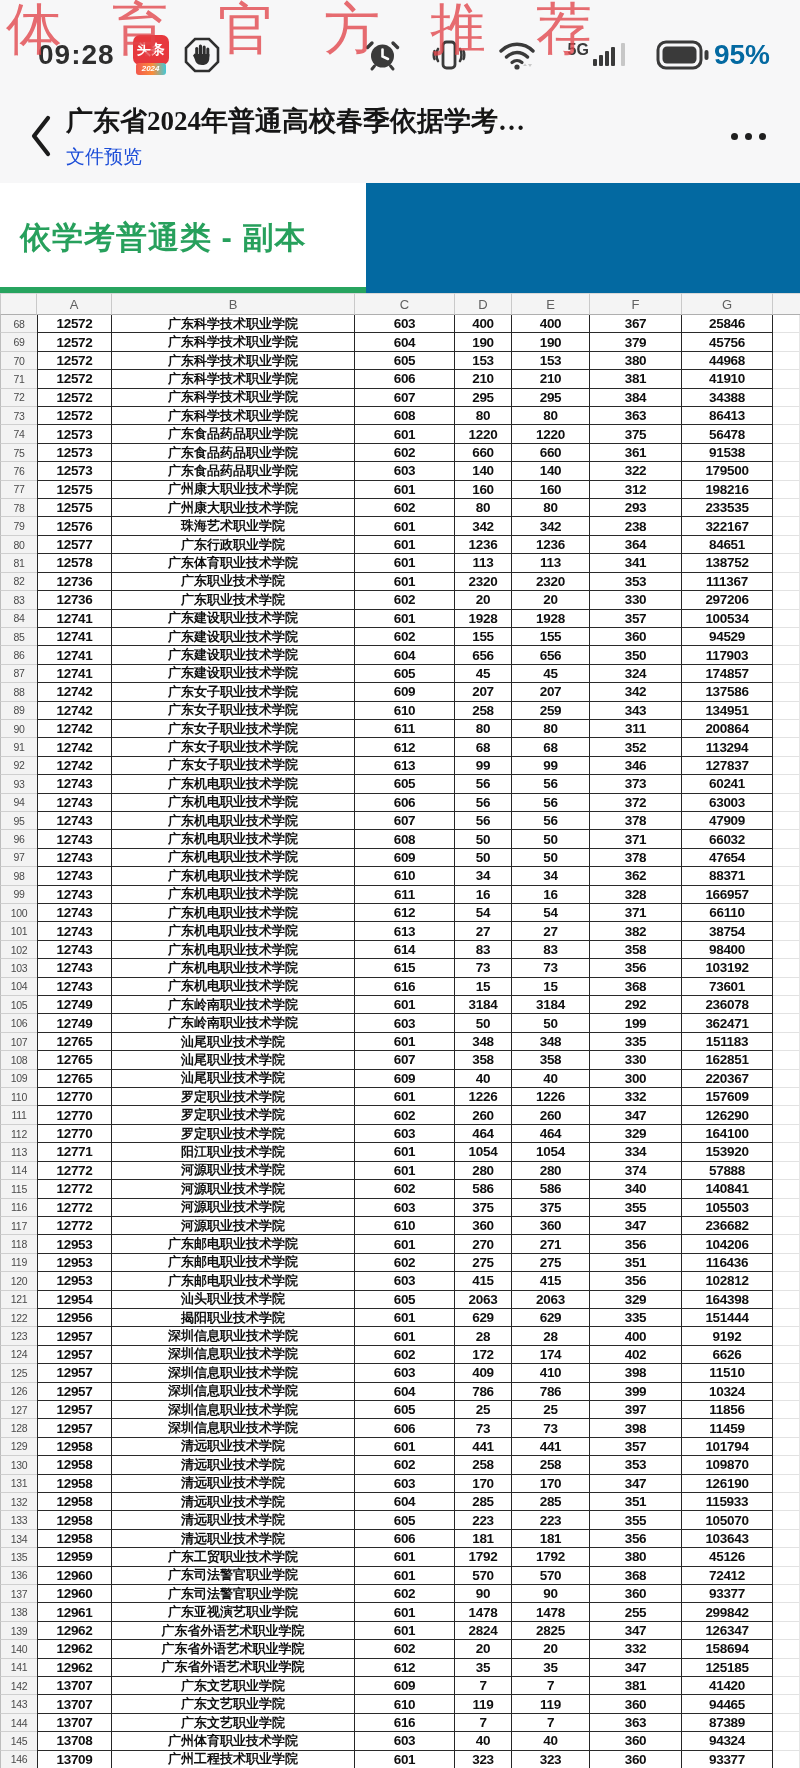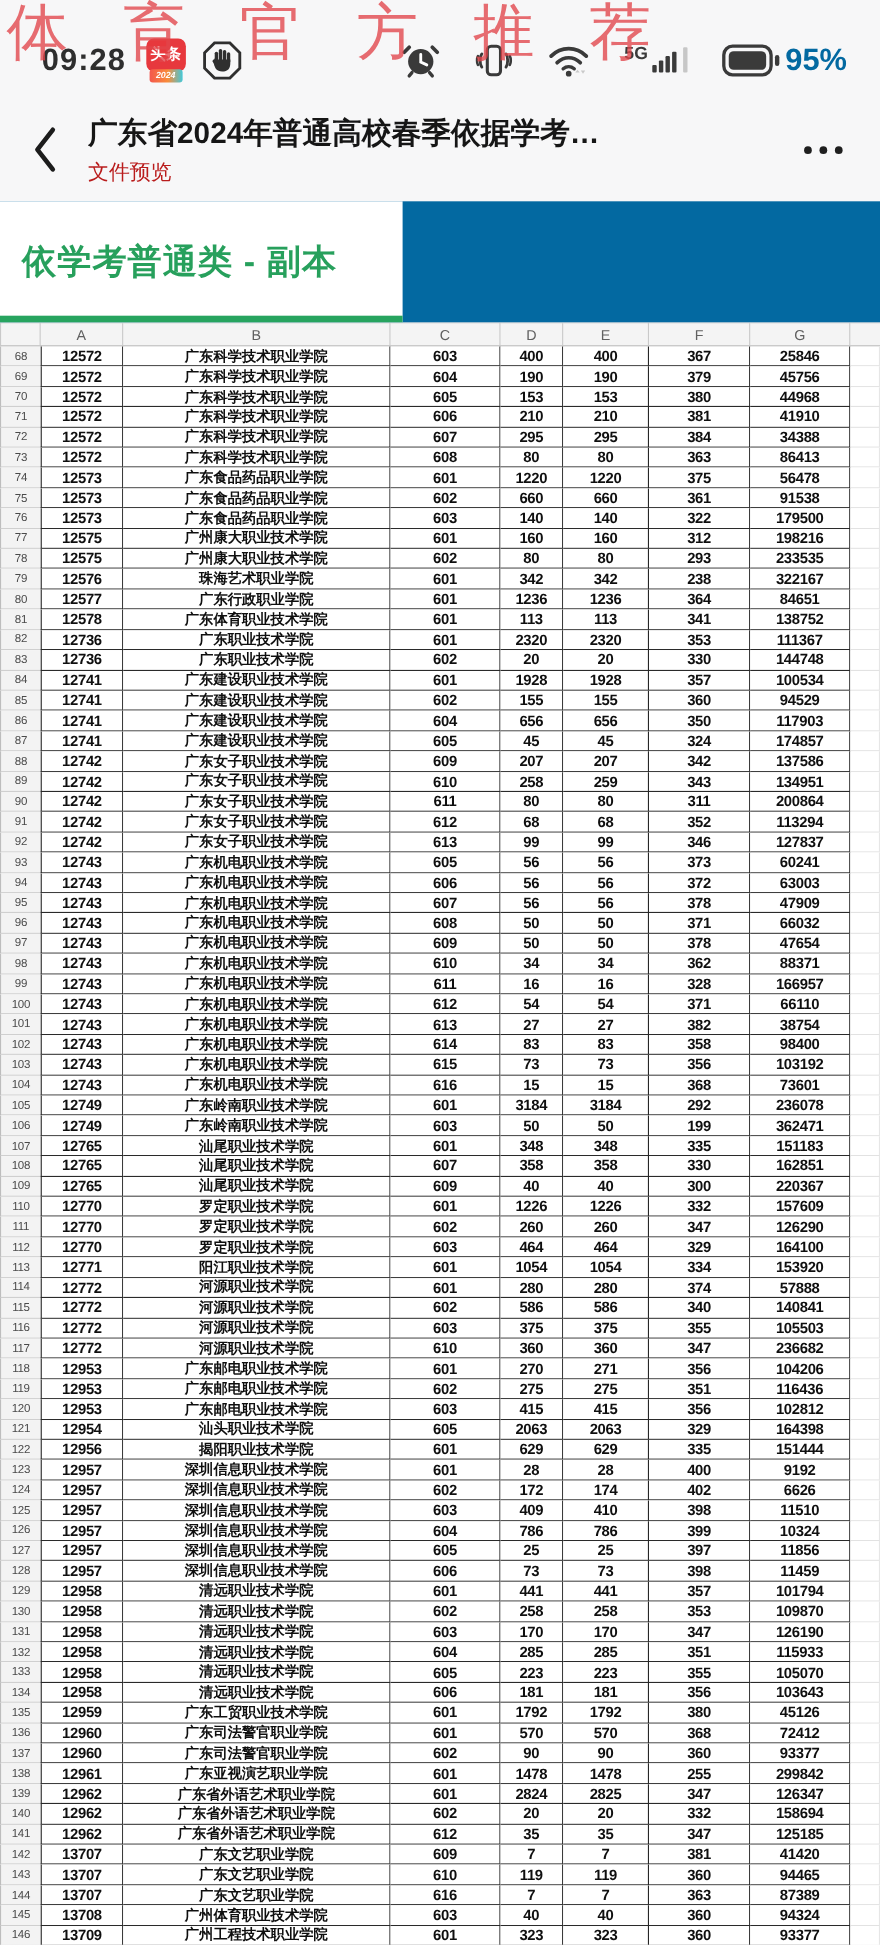--- a/index.html
+++ b/index.html
@@ -38,23 +38,23 @@
   .fiveg { display:flex; align-items:flex-end; gap:1px; }
   .fiveg .lbl { font-size:16px; font-weight:bold; color:#3a3a3a; margin-right:3px; line-height:14px; align-self:flex-start; }
   .bars { display:flex; align-items:flex-end; gap:2px; }
   .bar { width:4px; background:#3a3a3a; border-radius:1px; }
   .bar.ghost { background:#c7c7c7; }
   .battwrap { display:flex; align-items:center; }
   .pct { font-size:28px; font-weight:bold; color:#0369a1; margin-left:4px; }
   
   .nav { height:88px; display:flex; align-items:center; padding:0 30px 6px 28px; background:#f7f7f8; }
   .back { display:flex; align-items:center; cursor:pointer; }
-  .titles { margin-left:26px; flex:1; min-width:0; }
+  .titles { margin-left:12px; flex:1; min-width:0;font-family:Liberation Serif, serif; }
   .title { font-size:27px; font-weight:bold; color:#161616; white-space:nowrap; overflow:hidden; }
-  .subtitle { font-size:19px; color:#b91c1c; margin-top:5px; }
+  .subtitle { font-size:19px; color:#1d4ed8; margin-top:5px; }
   .menudots { display:flex; gap:7px; align-items:center; padding:10px 4px; }
   .menudots i { width:7px; height:7px; border-radius:50%; background:#1f1f1f; display:block; }
   
   .tabbar { height:110px; background:#0369a1; position:relative; }
   .tab {
     position:absolute; left:0; top:0; width:366px; height:110px; background:#ffffff;
     display:flex; align-items:center; padding-left:20px;
   }
   .tab .tlabel { font-size:31px; font-weight:bold; color:#27a05c; letter-spacing:1px; }
   .tab .uline { position:absolute; left:0; bottom:0; width:366px; height:6px; background:#27a45f; }
@@ -380,21 +380,21 @@
   </div>
 
   <div class="grid-row sheet-row">
     <div class="cell gut">83</div>
     <div class="cell ca">12736</div>
     <div class="cell cb">广东职业技术学院</div>
     <div class="cell">602</div>
     <div class="cell">20</div>
     <div class="cell">20</div>
     <div class="cell">330</div>
-    <div class="cell">144748</div>
+    <div class="cell">297206</div>
     <div class="fillc"></div>
   </div>
 
   <div class="grid-row sheet-row">
     <div class="cell gut">84</div>
     <div class="cell ca">12741</div>
     <div class="cell cb">广东建设职业技术学院</div>
     <div class="cell">601</div>
     <div class="cell">1928</div>
     <div class="cell">1928</div>

